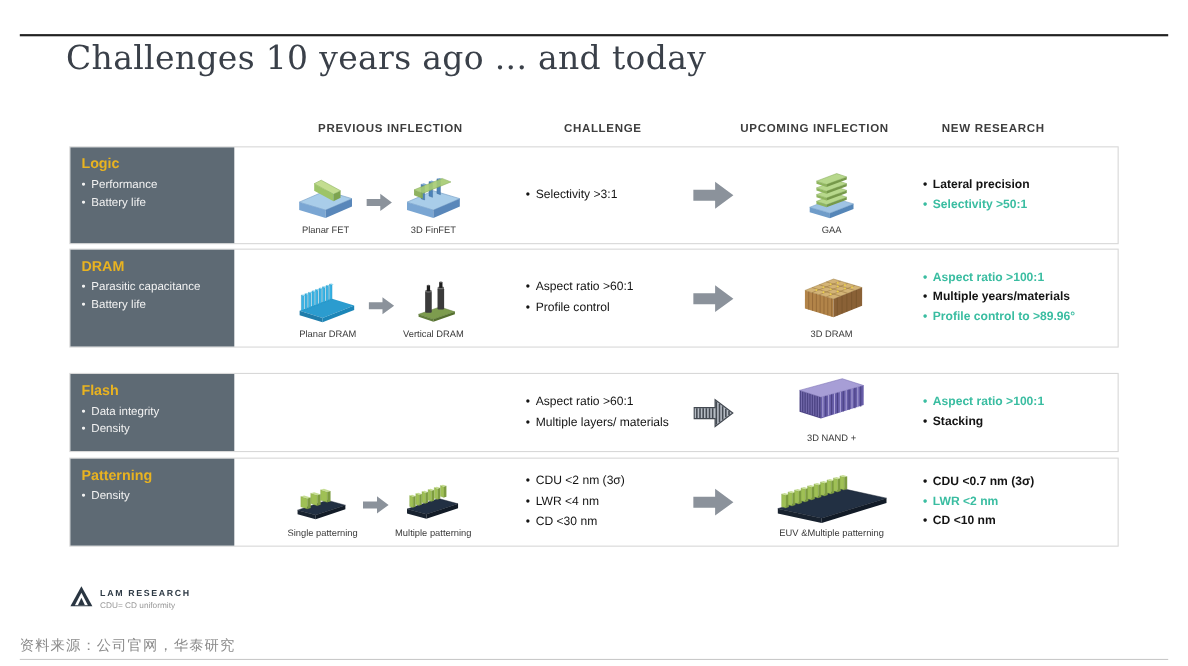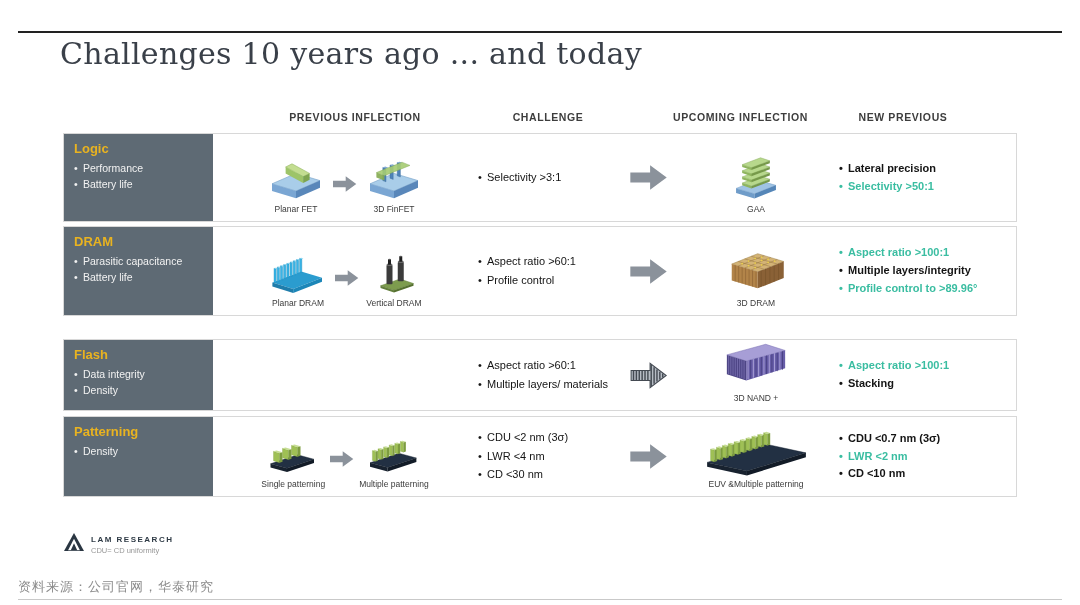--- a/index.html
+++ b/index.html
@@ -334,21 +334,21 @@
 </svg>
 
 <div class="page">
   <div class="caption-rule"></div>
 
   <div class="slide-title">Challenges 10 years ago ... and today</div>
 
   <div class="chead" style="left:230px;width:250px;">PREVIOUS INFLECTION</div>
   <div class="chead" style="left:475px;width:146px;">CHALLENGE</div>
   <div class="chead" style="left:648px;width:185px;">UPCOMING INFLECTION</div>
-  <div class="chead" style="left:838px;width:130px;">NEW PREVIOUS</div>
+  <div class="chead" style="left:838px;width:130px;">NEW RESEARCH</div>
 
   <section class="row" style="top:133px;height:89px;">
     <div class="rlabel">
       <div class="cat">Logic</div>
       <div class="sb">Performance</div>
       <div class="sb">Battery life</div>
     </div>
     <div class="cell prev">
       <figure class="fig">
         <svg width="64" height="48" viewBox="0 0 80 60">
@@ -423,21 +423,21 @@
     <div class="cell upcoming">
       <figure class="fig">
         <svg width="70" height="52" viewBox="0 0 80 60">
             <use href="#sym-dram3d"></use>
           </svg>
         <figcaption class="flabel">3D DRAM</figcaption>
       </figure>
     </div>
     <div class="cell newch">
       <div class="li" data-color="teal">Aspect ratio &gt;100:1</div>
-      <div class="li" data-color="black">Multiple layers/integrity</div>
+      <div class="li" data-color="black">Multiple years/materials</div>
       <div class="li" data-color="teal">Profile control to &gt;89.96°</div>
     </div>
   </section>
 
   <section class="row" style="top:339px;height:72px;">
     <div class="rlabel">
       <div class="cat">Flash</div>
       <div class="sb">Data integrity</div>
       <div class="sb">Density</div>
     </div>

